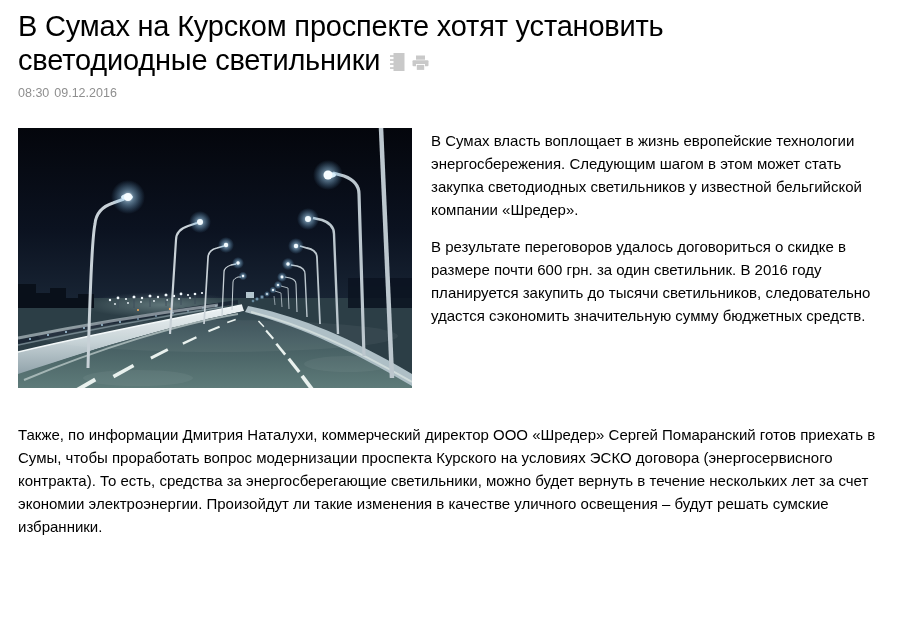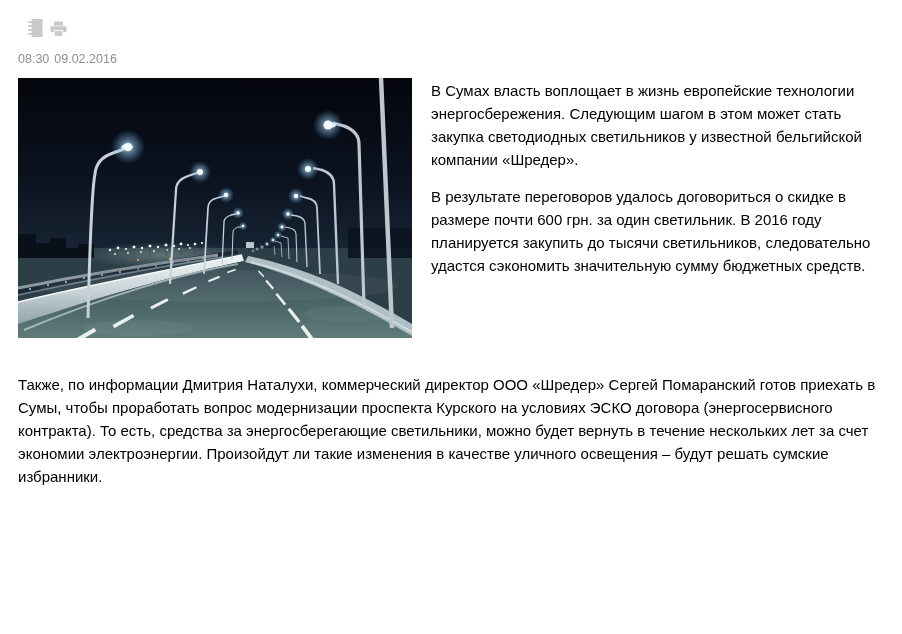--- a/index.html
+++ b/index.html
@@ -13,50 +13,50 @@
   .title{
     font-size:29px;font-weight:400;line-height:34px;color:#000;
     margin:9px 0 0 0;letter-spacing:-0.2px;max-width:840px;
   }
   .title-icons{white-space:nowrap;margin-left:9px;}
   .title-icon{display:inline-block;vertical-align:-2px;margin-right:7px;cursor:pointer;}
   .meta{color:#8f8f8f;font-size:12.5px;margin-top:7px;}
   .meta span{margin-right:5px;margin-top:24px;}
 
   
-  .content-row{display:flex;margin-top:12px;}
+  .content-row{display:flex;margin-top:28px;}
   .photo{width:394px;height:260px;flex:none;display:block;}
   .lead{flex:1;margin-left:19px;font-size:15px;line-height:23px;color:#000;}
   .lead p{margin:0 0 14px 0;}
   .lead p:first-child{margin-top:1px;}
 
   
   .body-text{margin-top:35px;font-size:15px;line-height:23px;color:#000;}
   .body-text p{margin:18px 0 16px 0;}
 </style>
 </head>
 <body>
 
 <div class="page">
 
-  <h1 class="title"><span class="title-icons"><span class="title-icon"><svg width="16" height="20" viewBox="0 0 16 20">
+  <h1 class="title"><span>В Сумах на Курском проспекте хотят установить светодиодные светильники</span><span class="title-icons"><span class="title-icon"><svg width="16" height="20" viewBox="0 0 16 20">
             <rect x="4.5" y="1" width="11" height="18" fill="#c9c9c9"></rect>
             <rect x="1" y="3.2" width="5" height="1.7" fill="#c9c9c9"></rect>
             <rect x="1" y="7.2" width="5" height="1.7" fill="#c9c9c9"></rect>
             <rect x="1" y="11.2" width="5" height="1.7" fill="#c9c9c9"></rect>
             <rect x="1" y="15.2" width="5" height="1.7" fill="#c9c9c9"></rect>
           </svg></span><span class="title-icon"><svg width="17" height="17" viewBox="0 0 17 17">
             <rect x="4" y="0.5" width="9" height="4.2" fill="#c9c9c9"></rect>
             <rect x="0.5" y="5.2" width="16" height="6" rx="1" fill="#c9c9c9"></rect>
             <rect x="4" y="9" width="9" height="6.5" fill="#ffffff"></rect>
             <rect x="4.8" y="9.9" width="7.4" height="5" fill="#c9c9c9"></rect>
           </svg></span></span></h1>
 
   <div class="meta">
-    <span>08:30</span><span>09.02.2016</span>
+    <span>08:30</span><span>09.12.2016</span>
   </div>
 
   <div class="content-row">
 
     <svg class="photo" viewBox="0 0 394 260" width="394" height="260" aria-hidden="true">
       <defs>
         <linearGradient id="sky" x1="0" y1="0" x2="0" y2="1">
           <stop offset="0" stop-color="#04060c"></stop>
           <stop offset="0.55" stop-color="#0b1220"></stop>
           <stop offset="1" stop-color="#1a2737"></stop>

